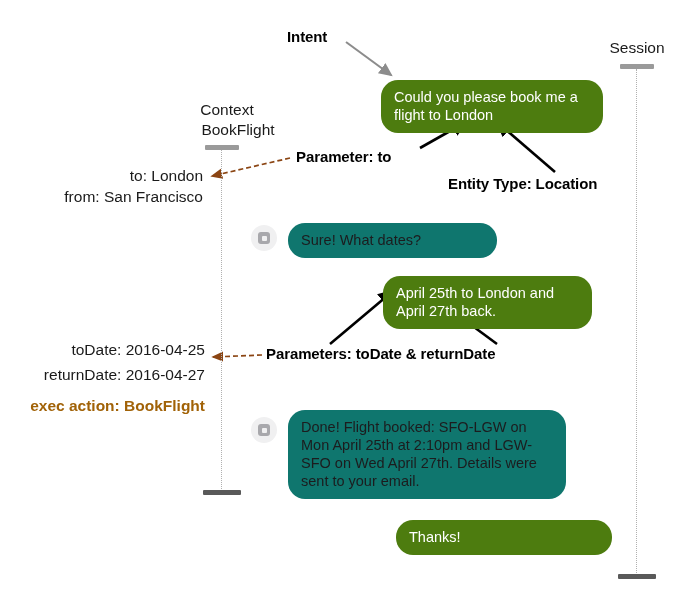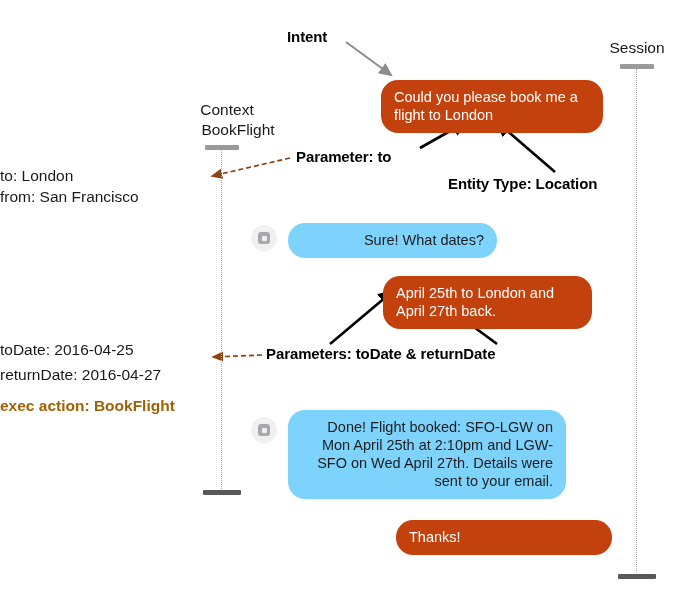--- a/index.html
+++ b/index.html
@@ -58,43 +58,42 @@
     border-radius: 1px;
   }
   .cap-light { background: #9a9a9a; }
   .cap-dark  { background: #595959; }
 
   
   .ctx-val {
     font-family: "Liberation Sans", sans-serif;
     font-size: 15.5px;
     color: #1a1a1a;
-    text-align: left;
+    text-align: right;
     white-space: nowrap;
   }
   .ctx-val.bold { font-weight: bold; color: #a16207; }
 
   
   .bubble {
     position: absolute;
     box-sizing: border-box;
     font-family: "Liberation Sans", sans-serif;
     font-size: 14.5px;
     line-height: 18px;
     border-radius: 17px;
     padding: 8px 13px 9px 13px;
   }
   .bubble-user {
-    background: #c2410c;
+    background: #4d7c0f;
     color: #ffffff;
   }
   .bubble-bot {
-    background: #7dd3fc;
+    background: #0f766e;
     color: #1c1c1e;
-    text-align: right;
   }
 
   
   .avatar {
     position: absolute;
     width: 26px;
     height: 26px;
     border-radius: 50%;
     background: #f0f0f1;
     display: flex;

